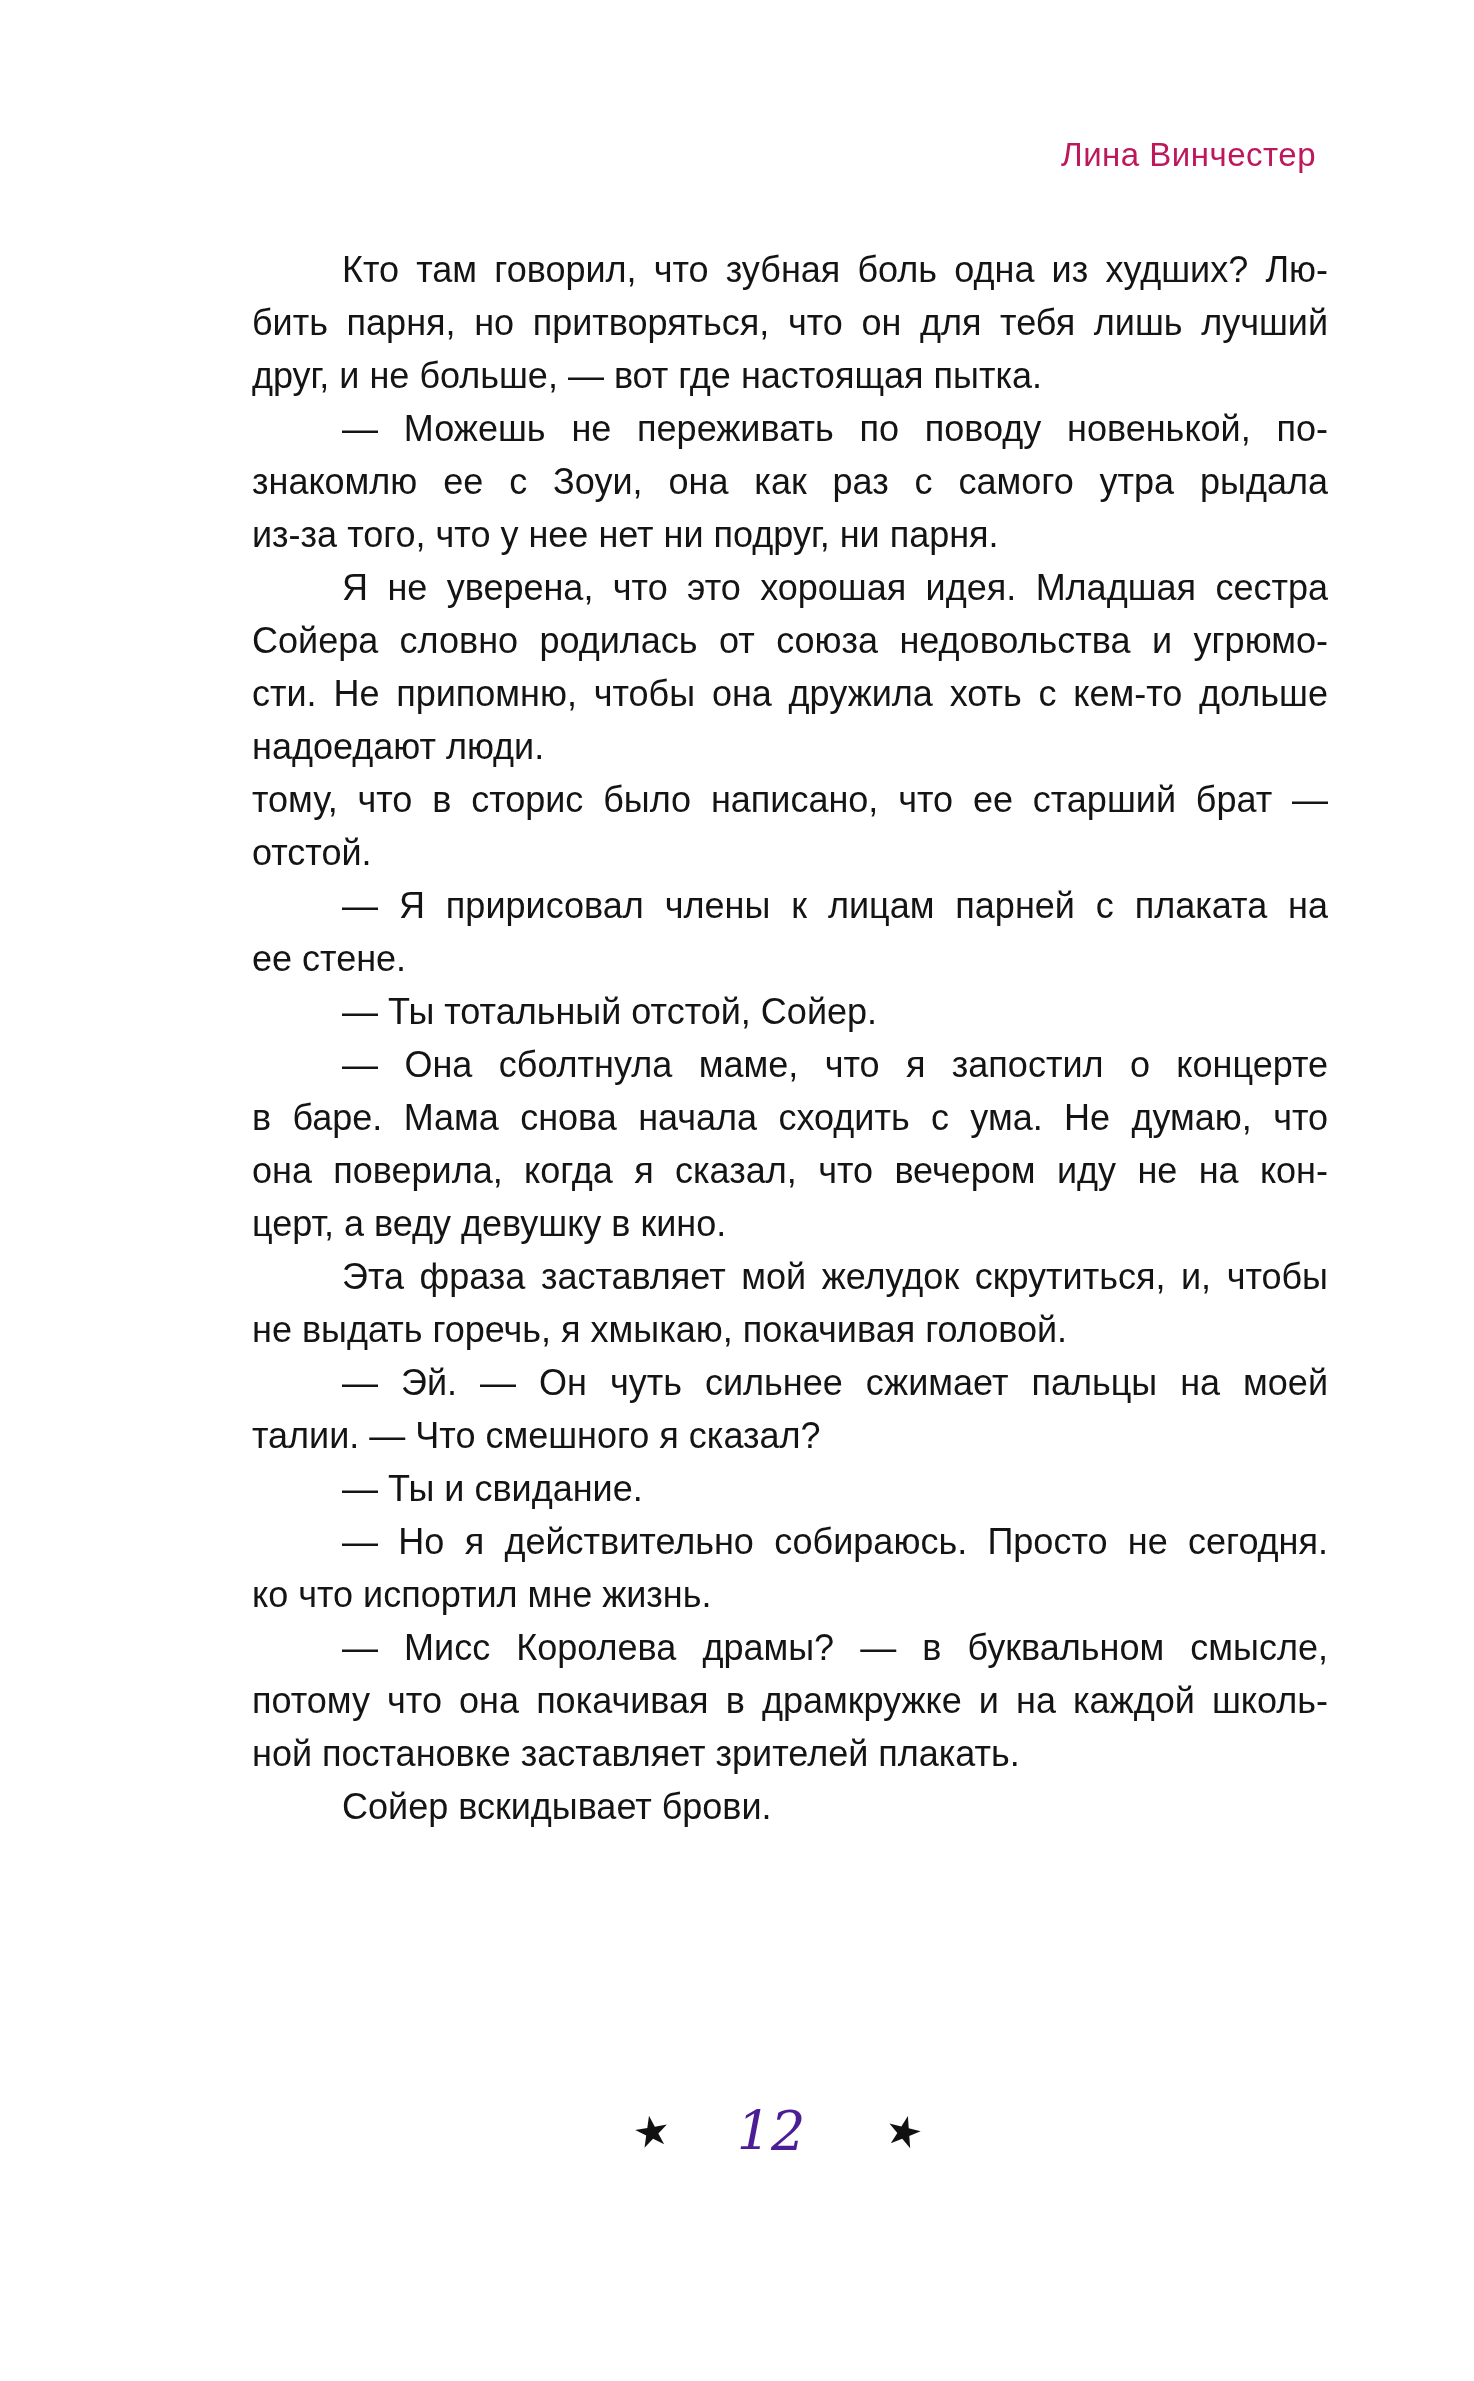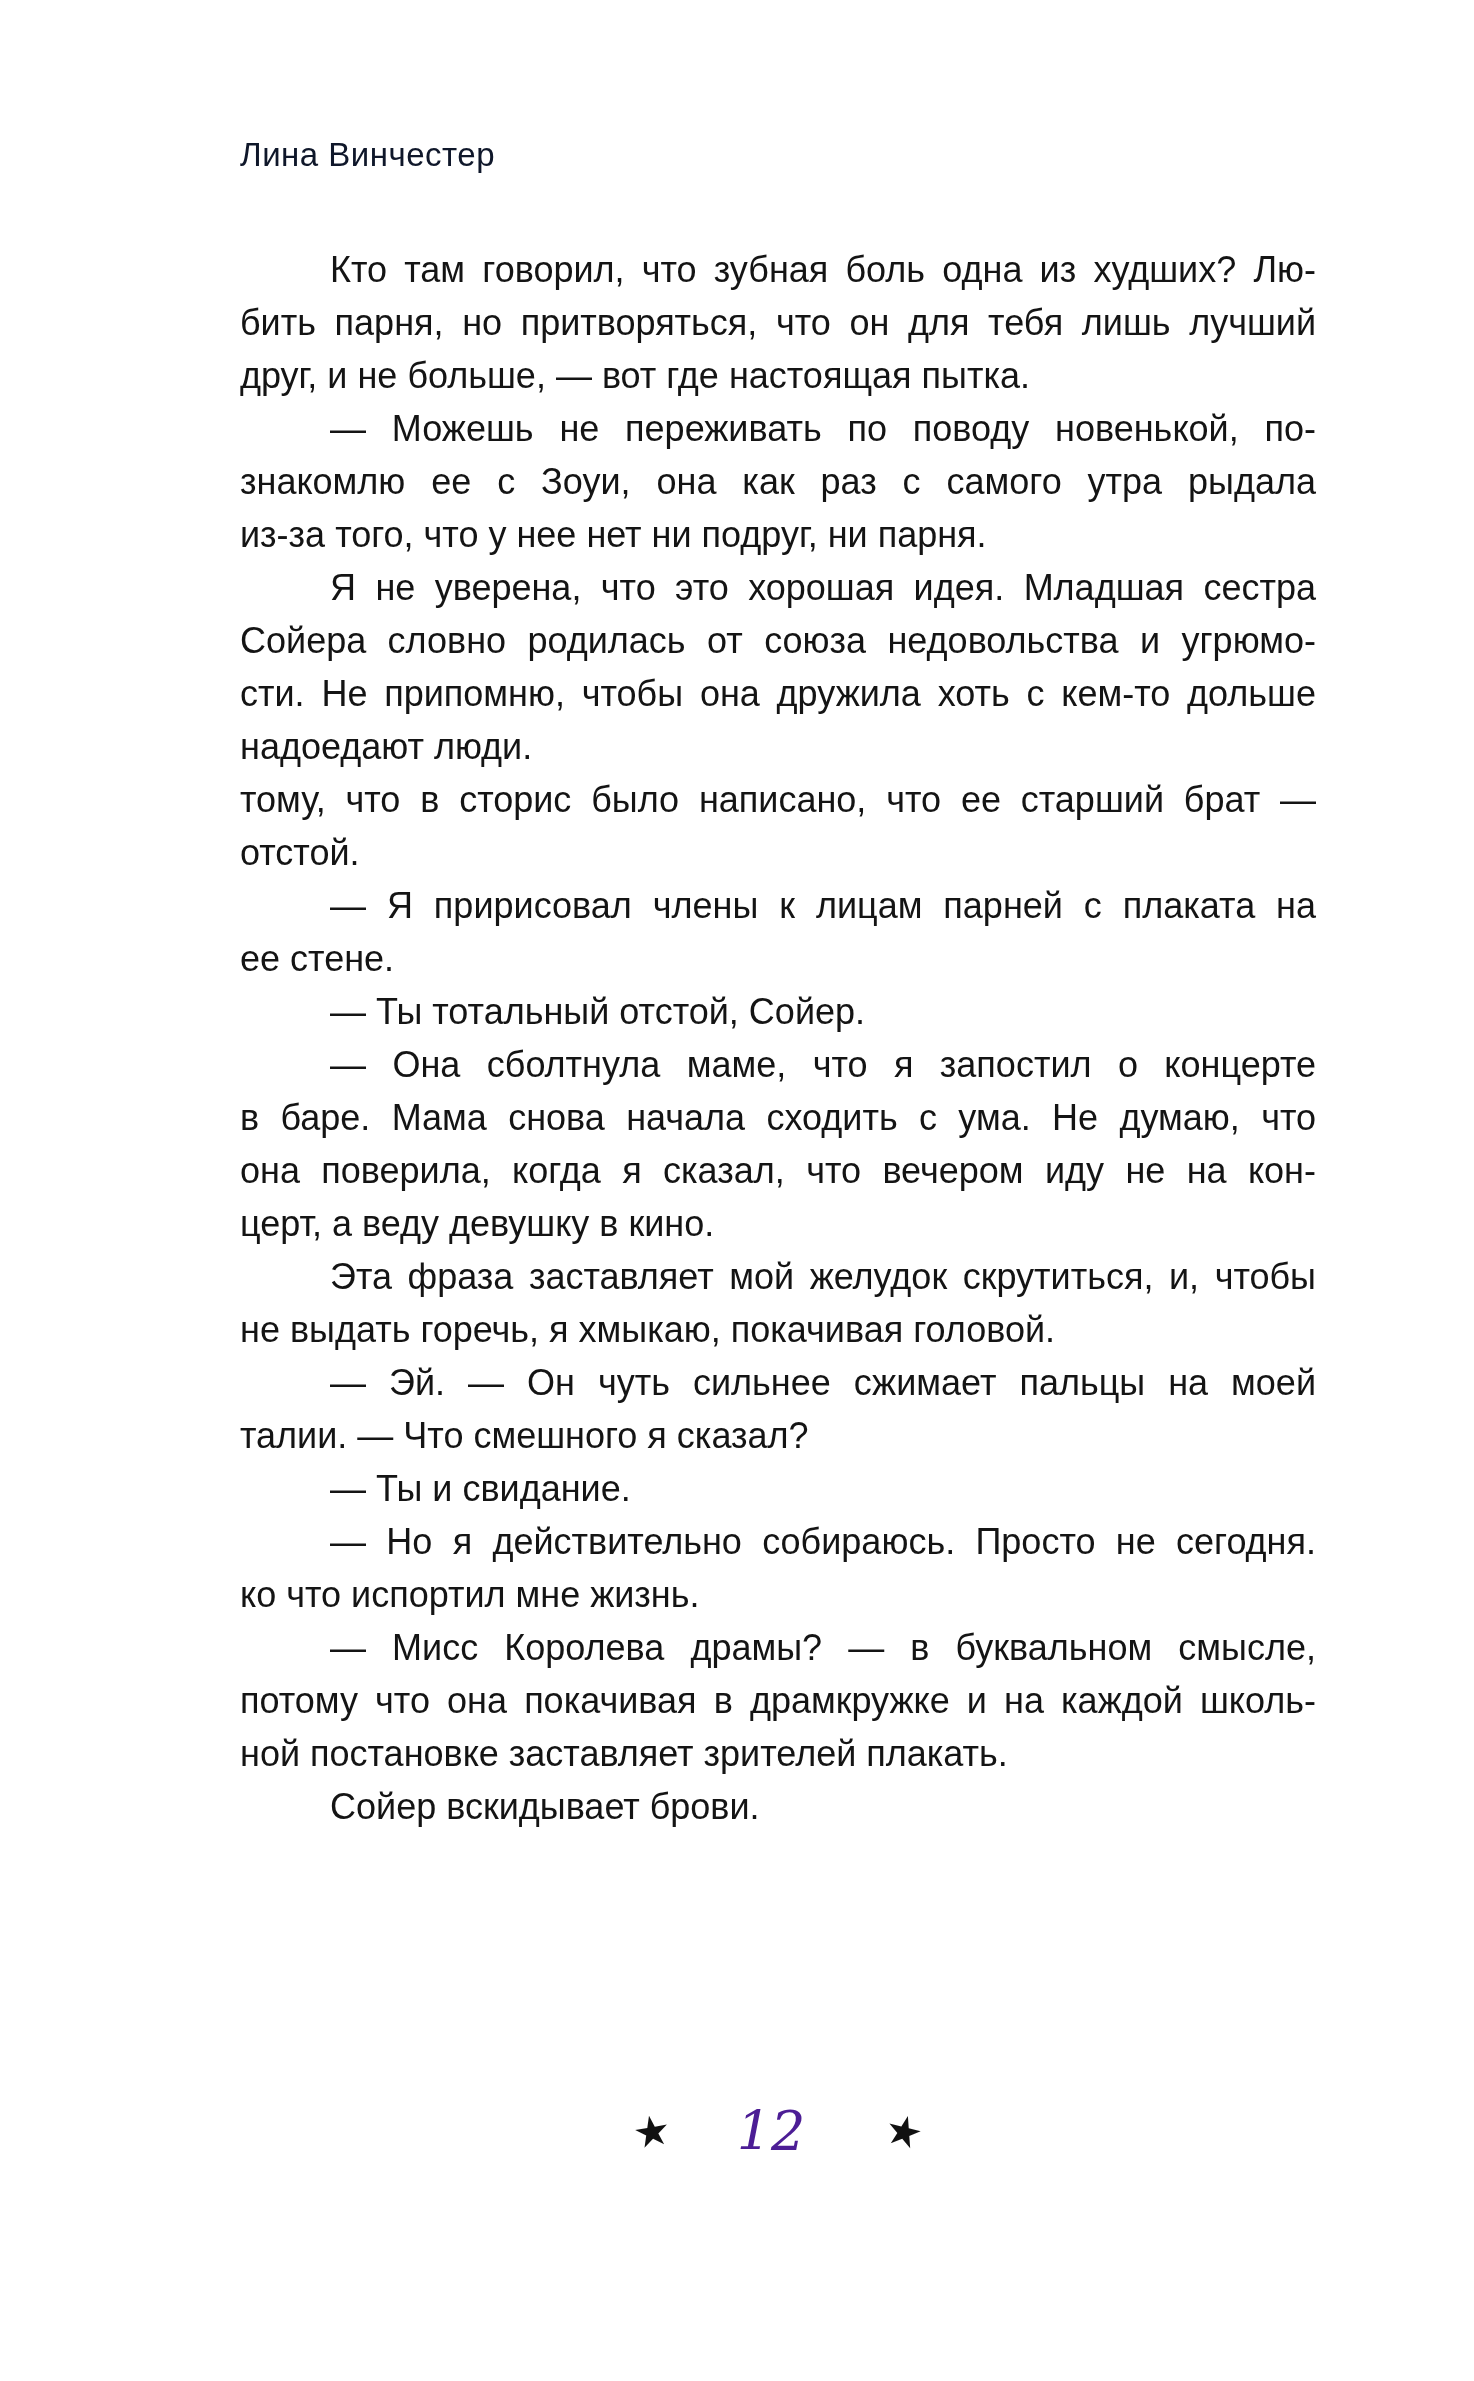--- a/index.html
+++ b/index.html
@@ -10,29 +10,29 @@
     background: #ffffff;
     font-family: "Liberation Sans", sans-serif;
     color: #141414;
     overflow: hidden;
   }
   .running-head {
     position: absolute;
     top: 136px;
     left: 240px;
     width: 1076px;
-    text-align: left;
+    text-align: right;
     font-size: 33px;
     letter-spacing: 0.5px;
-    color: #0f172a;
+    color: #be185d;
   }
   .body-text {
     position: absolute;
     top: 243px;
-    left: 240px;
+    left: 252px;
     width: 1076px;
     font-size: 36px;
   }
   .para { margin: 0; }
   .line {
     height: 53px;
     line-height: 53px;
     text-align: justify;
     text-align-last: justify;
     white-space: normal;

